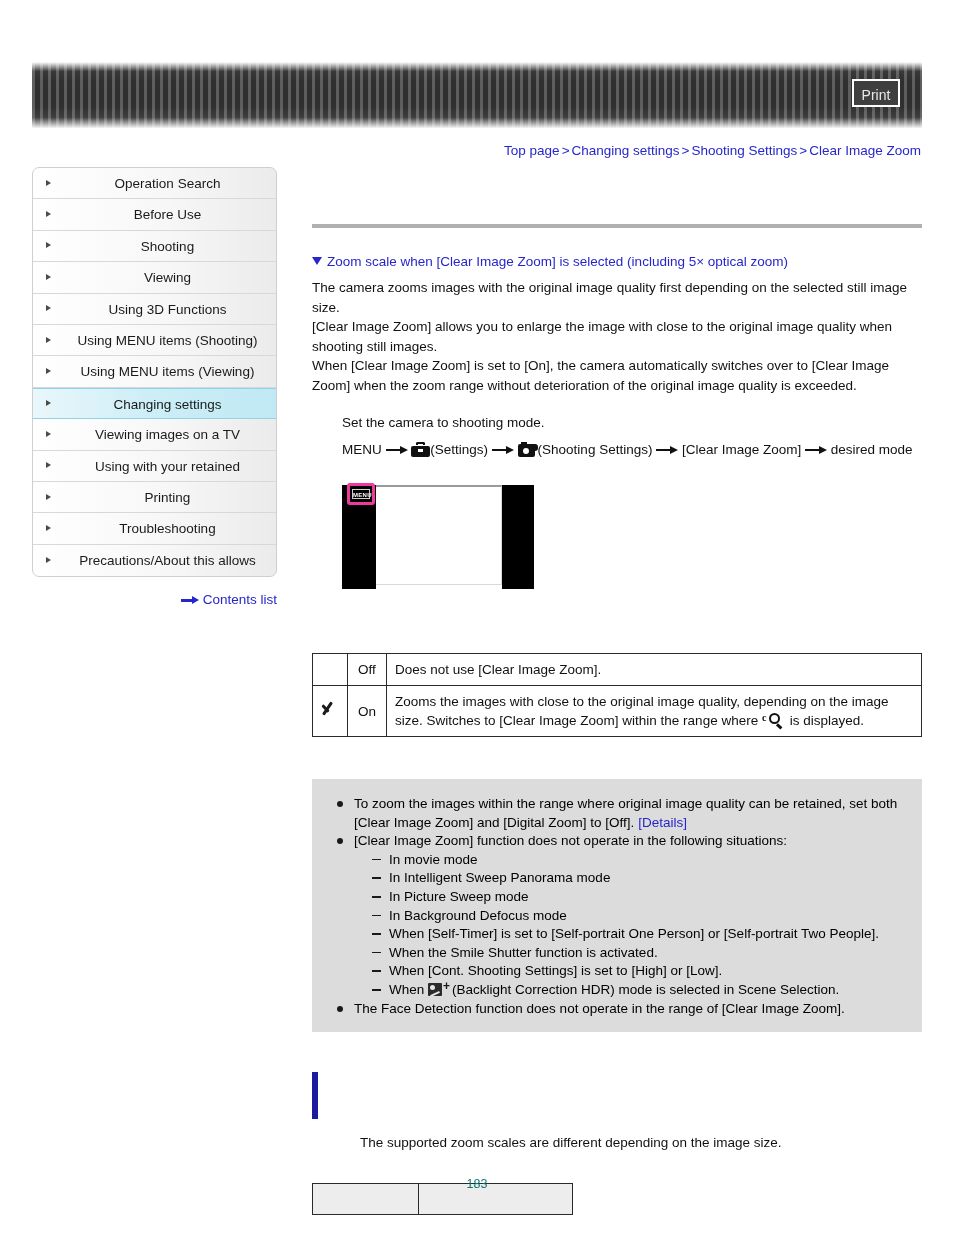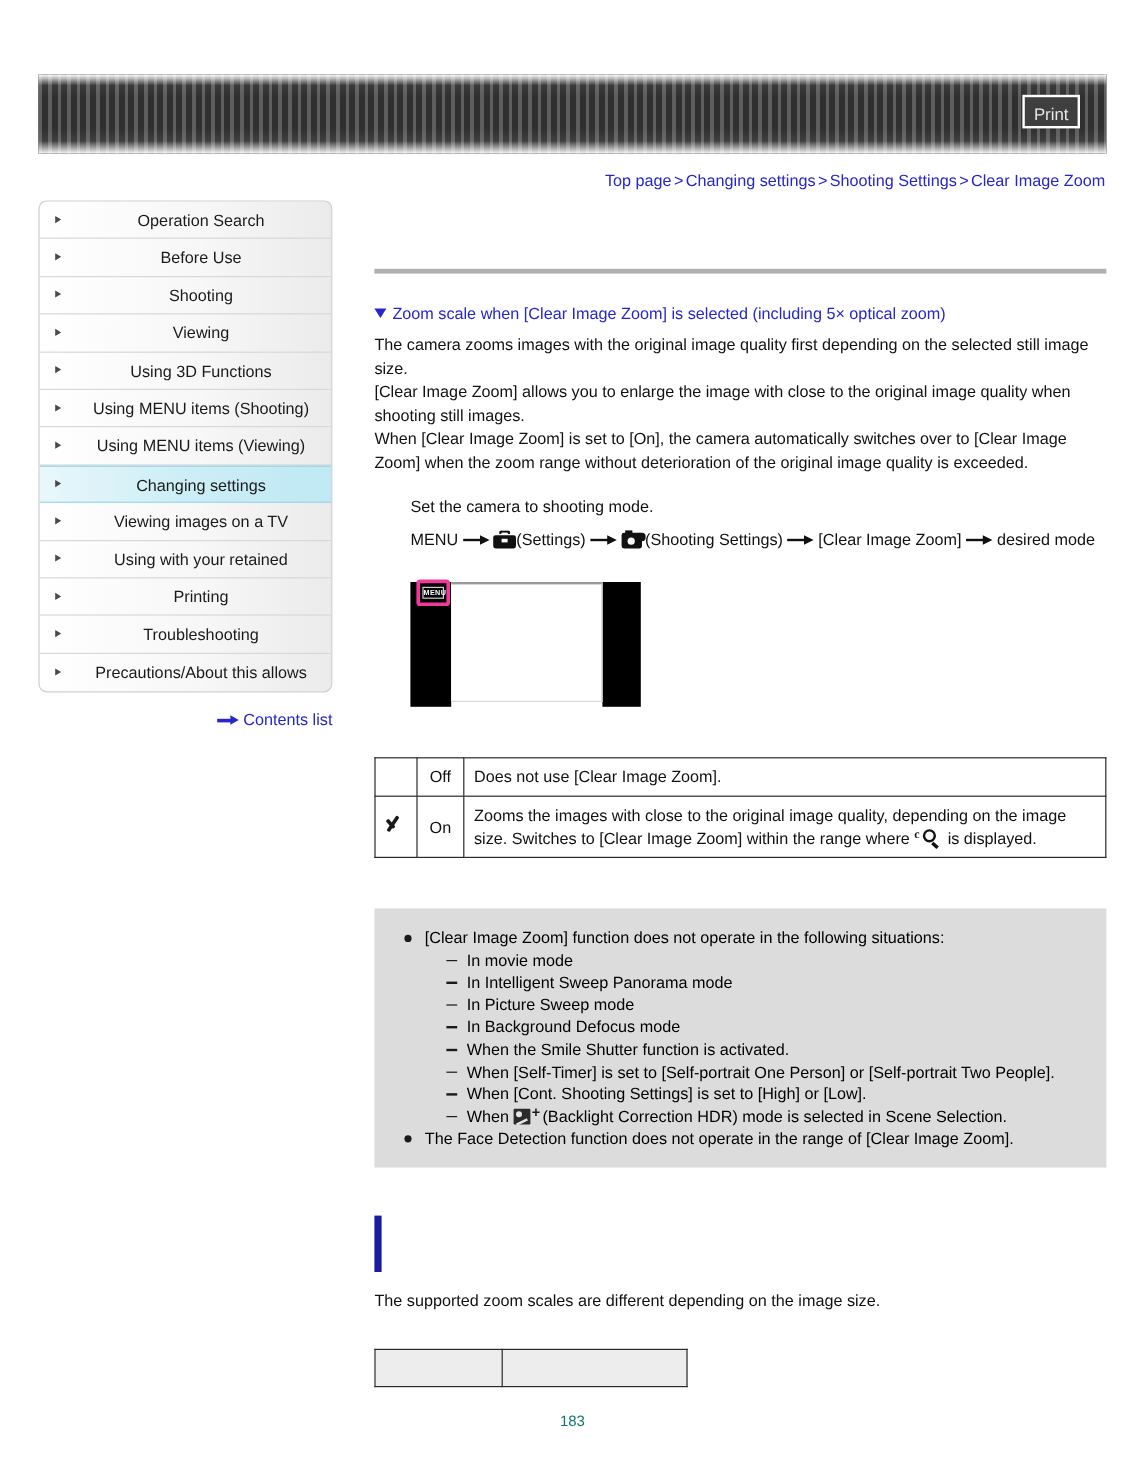--- a/index.html
+++ b/index.html
@@ -268,21 +268,21 @@
   #lcd-figure .menu-btn-hl .menu-inner {
     position:absolute; left:2px; top:3px; right:2px; bottom:3px;
     border:1px solid #cfcfcf;
     color:#ffffff; font-size:6px; line-height:10px; text-align:center;
     letter-spacing:0.3px; font-family:"Liberation Sans", sans-serif;
     font-weight:bold;
   }
 
   
   #options-table {
-    margin-top: 42px;
+    margin-top: 64px;
     border-collapse: collapse;
     width: 610px;
     font-size: 13.5px;
   }
   #options-table td {
     border: 1px solid #2a2a2a;
     padding: 6px 8px;
     vertical-align: middle;
     line-height: 19px;
     color: #111;
@@ -390,20 +390,21 @@
   #blue-bar {
     margin-top: 40px;
     width: 6px;
     height: 47px;
     background: #1b1b9e;
   }
   #bottom-note {
     margin-top: 16px;
     font-size: 13.5px;
     color: #111;
+    margin-left: 48px;
   }
   #zoom-table {
     margin-top: 33px;
     border-collapse: collapse;
     font-size: 13.5px;
   }
   #zoom-table td {
     border: 1px solid #2a2a2a;
     background: #ededed;
     height: 26px;
@@ -541,28 +542,33 @@
         <td class="label-col">On</td>
         <td><span>Zooms the images with close to the original image quality, depending on the image size. Switches to [Clear Image Zoom] within the range where</span> <span class="cz-ico"><span class="c">c</span><span class="mag"></span><span class="handle"></span></span> <span>is displayed.</span></td>
       </tr>
     </tbody>
   </table>
 
   <div id="notes-box">
     <ul>
       <li>
         <span class="bullet"></span>
+        <span>To zoom the images within the range where original image quality can be retained, set both [Clear Image Zoom] and [Digital Zoom] to [Off].</span>
+        <a>[Details]</a>
+      </li>
+      <li>
+        <span class="bullet"></span>
         <span>[Clear Image Zoom] function does not operate in the following situations:</span>
         <ul class="sub">
           <li><span class="dash"></span><span>In movie mode</span></li>
           <li><span class="dash"></span><span>In Intelligent Sweep Panorama mode</span></li>
           <li><span class="dash"></span><span>In Picture Sweep mode</span></li>
           <li><span class="dash"></span><span>In Background Defocus mode</span></li>
+          <li><span class="dash"></span><span>When [Self-Timer] is set to [Self-portrait One Person] or [Self-portrait Two People].</span></li>
           <li><span class="dash"></span><span>When the Smile Shutter function is activated.</span></li>
-          <li><span class="dash"></span><span>When [Self-Timer] is set to [Self-portrait One Person] or [Self-portrait Two People].</span></li>
           <li><span class="dash"></span><span>When [Cont. Shooting Settings] is set to [High] or [Low].</span></li>
           <li><span class="dash"></span><span>When</span> <span class="hdr-ico"><span class="sq"></span><span class="plus">+</span></span><span>(Backlight Correction HDR) mode is selected in Scene Selection.</span></li>
         </ul>
       </li>
       <li>
         <span class="bullet"></span>
         <span>The Face Detection function does not operate in the range of [Clear Image Zoom].</span>
       </li>
     </ul>
   </div>

